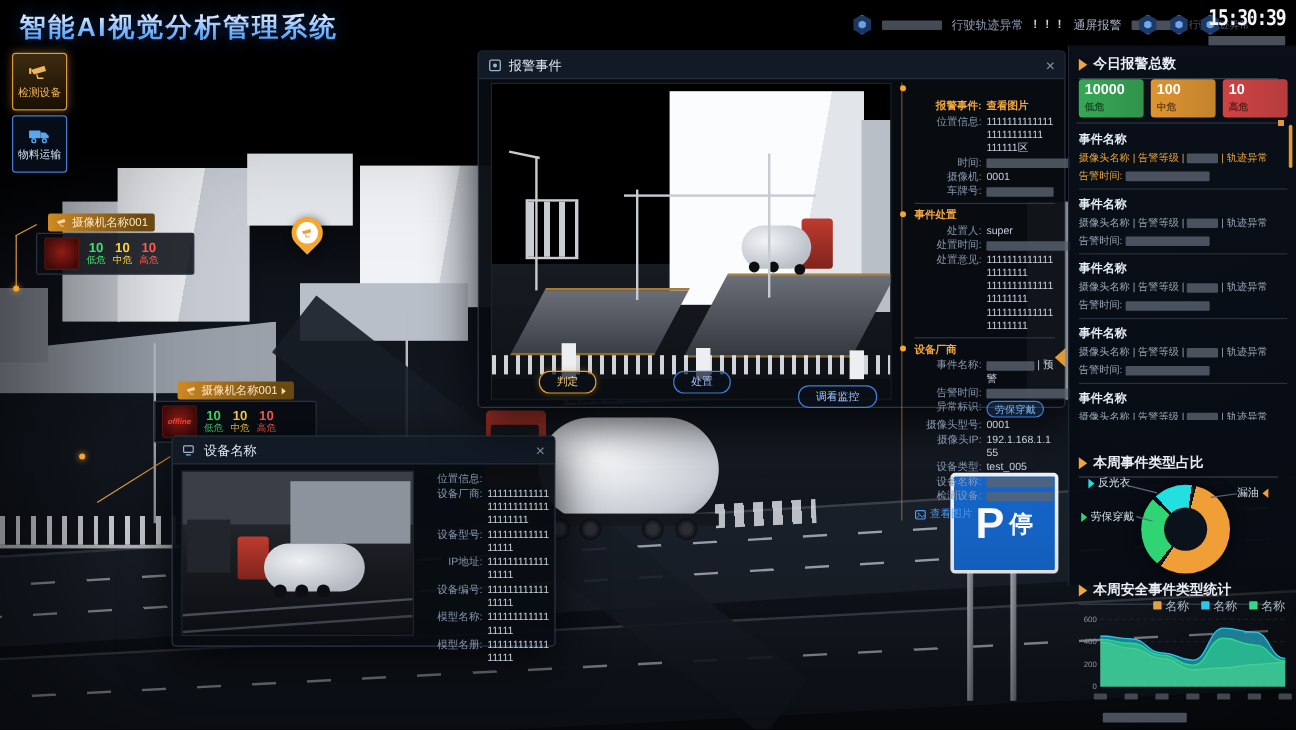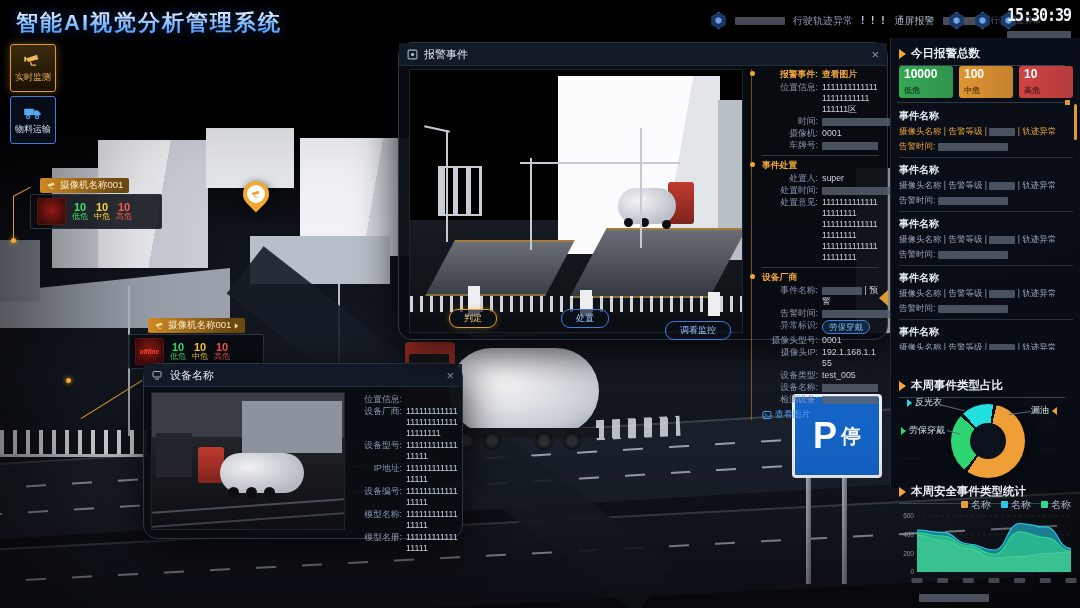--- a/index.html
+++ b/index.html
@@ -33,32 +33,32 @@
   .cstat{display:flex;flex-direction:column;align-items:center;line-height:10px;}
   .cstat b{font-size:11px;}
   .cstat span{font-size:8px;}
   .g{color:#3fe06c}.y{color:#ffd23e}.r{color:#ff5a52}
   .oline{position:absolute;background:#e09a35;z-index:21;}
   .odot{position:absolute;width:5px;height:5px;border-radius:50%;background:#f4a82f;box-shadow:0 0 5px #f4a82f;z-index:21;}
   .pin{position:absolute;left:243px;top:181px;width:26px;height:26px;background:#f4a82f;border-radius:50% 50% 50% 0;transform:rotate(-45deg);box-shadow:0 2px 8px rgba(0,0,0,.6);z-index:21;}
   .pin .inner{position:absolute;inset:4px;background:#fff;border-radius:50%;transform:rotate(45deg);display:flex;align-items:center;justify-content:center;}
   .pin svg{width:12px;height:10px;}
   
-  .dlg{position:absolute;background:rgba(8,12,18,.96);border:1px solid #2a3545;box-shadow:0 10px 40px rgba(0,0,0,.8);border-radius:14px;}
+  .dlg{position:absolute;background:rgba(8,12,18,.96);border:1px solid #2a3545;box-shadow:0 10px 40px rgba(0,0,0,.8);border-radius:4px;}
   .dlg-h{height:22px;display:flex;align-items:center;gap:6px;padding:0 8px;background:rgba(20,28,40,.9);border-bottom:1px solid #222c3c;color:#dfe8f4;font-size:11px;}
   .dlg-h .x{margin-left:auto;color:#8a97ab;font-size:13px;cursor:pointer;line-height:1;}
   .scene-img{position:absolute;background:#000;overflow:hidden;border:1px solid #1c242f;}
   .info{position:absolute;font-size:8.8px;line-height:11px;color:#cfd8e4;}
   .row{display:flex;margin-bottom:1px;}
   .row .lbl{width:56px;text-align:right;color:#8796ad;flex:none;padding-right:4px;}
   .row .val{flex:1;word-break:break-all;color:#c6d0dd;}
   .sec{color:#f0a63c;font-weight:bold;position:relative;margin:3px 0 2px;}
   .sec::before{content:"";position:absolute;left:-12px;top:2px;width:5px;height:5px;border-radius:50%;background:#f4a82f;}
   .divider{height:1px;background:#2a3545;margin:4px 0;}
-  .o{color:#f0a63c !important;}
+  .o{color:#f0a63c !important;margin-top:14px;}
   .pill{display:inline-block;border:1px solid #3f7fd6;color:#7fb3f0;background:rgba(40,90,160,.25);border-radius:8px;padding:0 6px;font-size:8.5px;line-height:12px;}
   .blink{color:#4f9bf5;display:flex;align-items:center;gap:3px;margin-top:4px;cursor:pointer;}
   .dbtn{position:absolute;border-radius:9px;font-size:9px;padding:2px 14px;background:rgba(10,16,26,.7);cursor:pointer;}
   .dbtn.ob{border:1px solid #e0a030;color:#ffd37a;box-shadow:0 0 6px rgba(224,160,48,.35);}
   .dbtn.bb{border:1px solid #3f7fd6;color:#9cc6ff;}
   
   .panel{position:absolute;left:890px;top:38px;width:190px;height:450px;background:linear-gradient(180deg,rgba(10,16,26,.93),rgba(7,11,18,.96));border-left:1px solid #1d2735;z-index:60;}
   .phead{position:absolute;display:flex;align-items:center;gap:5px;font-size:11.5px;font-weight:bold;color:#e8eef6;border-bottom:1px solid #37424f;padding-bottom:4px;width:166px;}
   .chev{width:0;height:0;border-left:7px solid #f0a63c;border-top:5px solid transparent;border-bottom:5px solid transparent;}
   .card{width:54px;height:32px;border-radius:3px;padding:2px 5px;box-sizing:border-box;line-height:13px;}
@@ -159,21 +159,21 @@
     <span class="t">15:30:39</span>
     <span class="rd w64" style="margin-top:3px;"></span>
   </div>
 
   <div class="navbtn orange">
     <svg viewBox="0 0 24 20">
         <path d="M3 8 L17 3.5 L18.8 9 L6 12.5 Z" fill="currentColor"></path>
         <path d="M9 12.5 L10.2 16.5 H16" stroke="currentColor" stroke-width="1.6" fill="none"></path>
         <rect x="1" y="6" width="2.4" height="6" fill="currentColor"></rect>
       </svg>
-    <span>实时监测</span>
+    <span>检测设备</span>
   </div>
   <div class="navbtn blue">
     <svg viewBox="0 0 24 20" style="color:#5aa7f0;">
         <rect x="1" y="6" width="12" height="8" rx="1" fill="currentColor"></rect>
         <path d="M13 8 h5 l3.5 3.5 V14 H13 Z" fill="currentColor"></path>
         <circle cx="6" cy="16.5" r="2" fill="#0a1220" stroke="currentColor" stroke-width="1.4"></circle>
         <circle cx="17" cy="16.5" r="2" fill="#0a1220" stroke="currentColor" stroke-width="1.4"></circle>
       </svg>
     <span>物料运输</span>
   </div>

